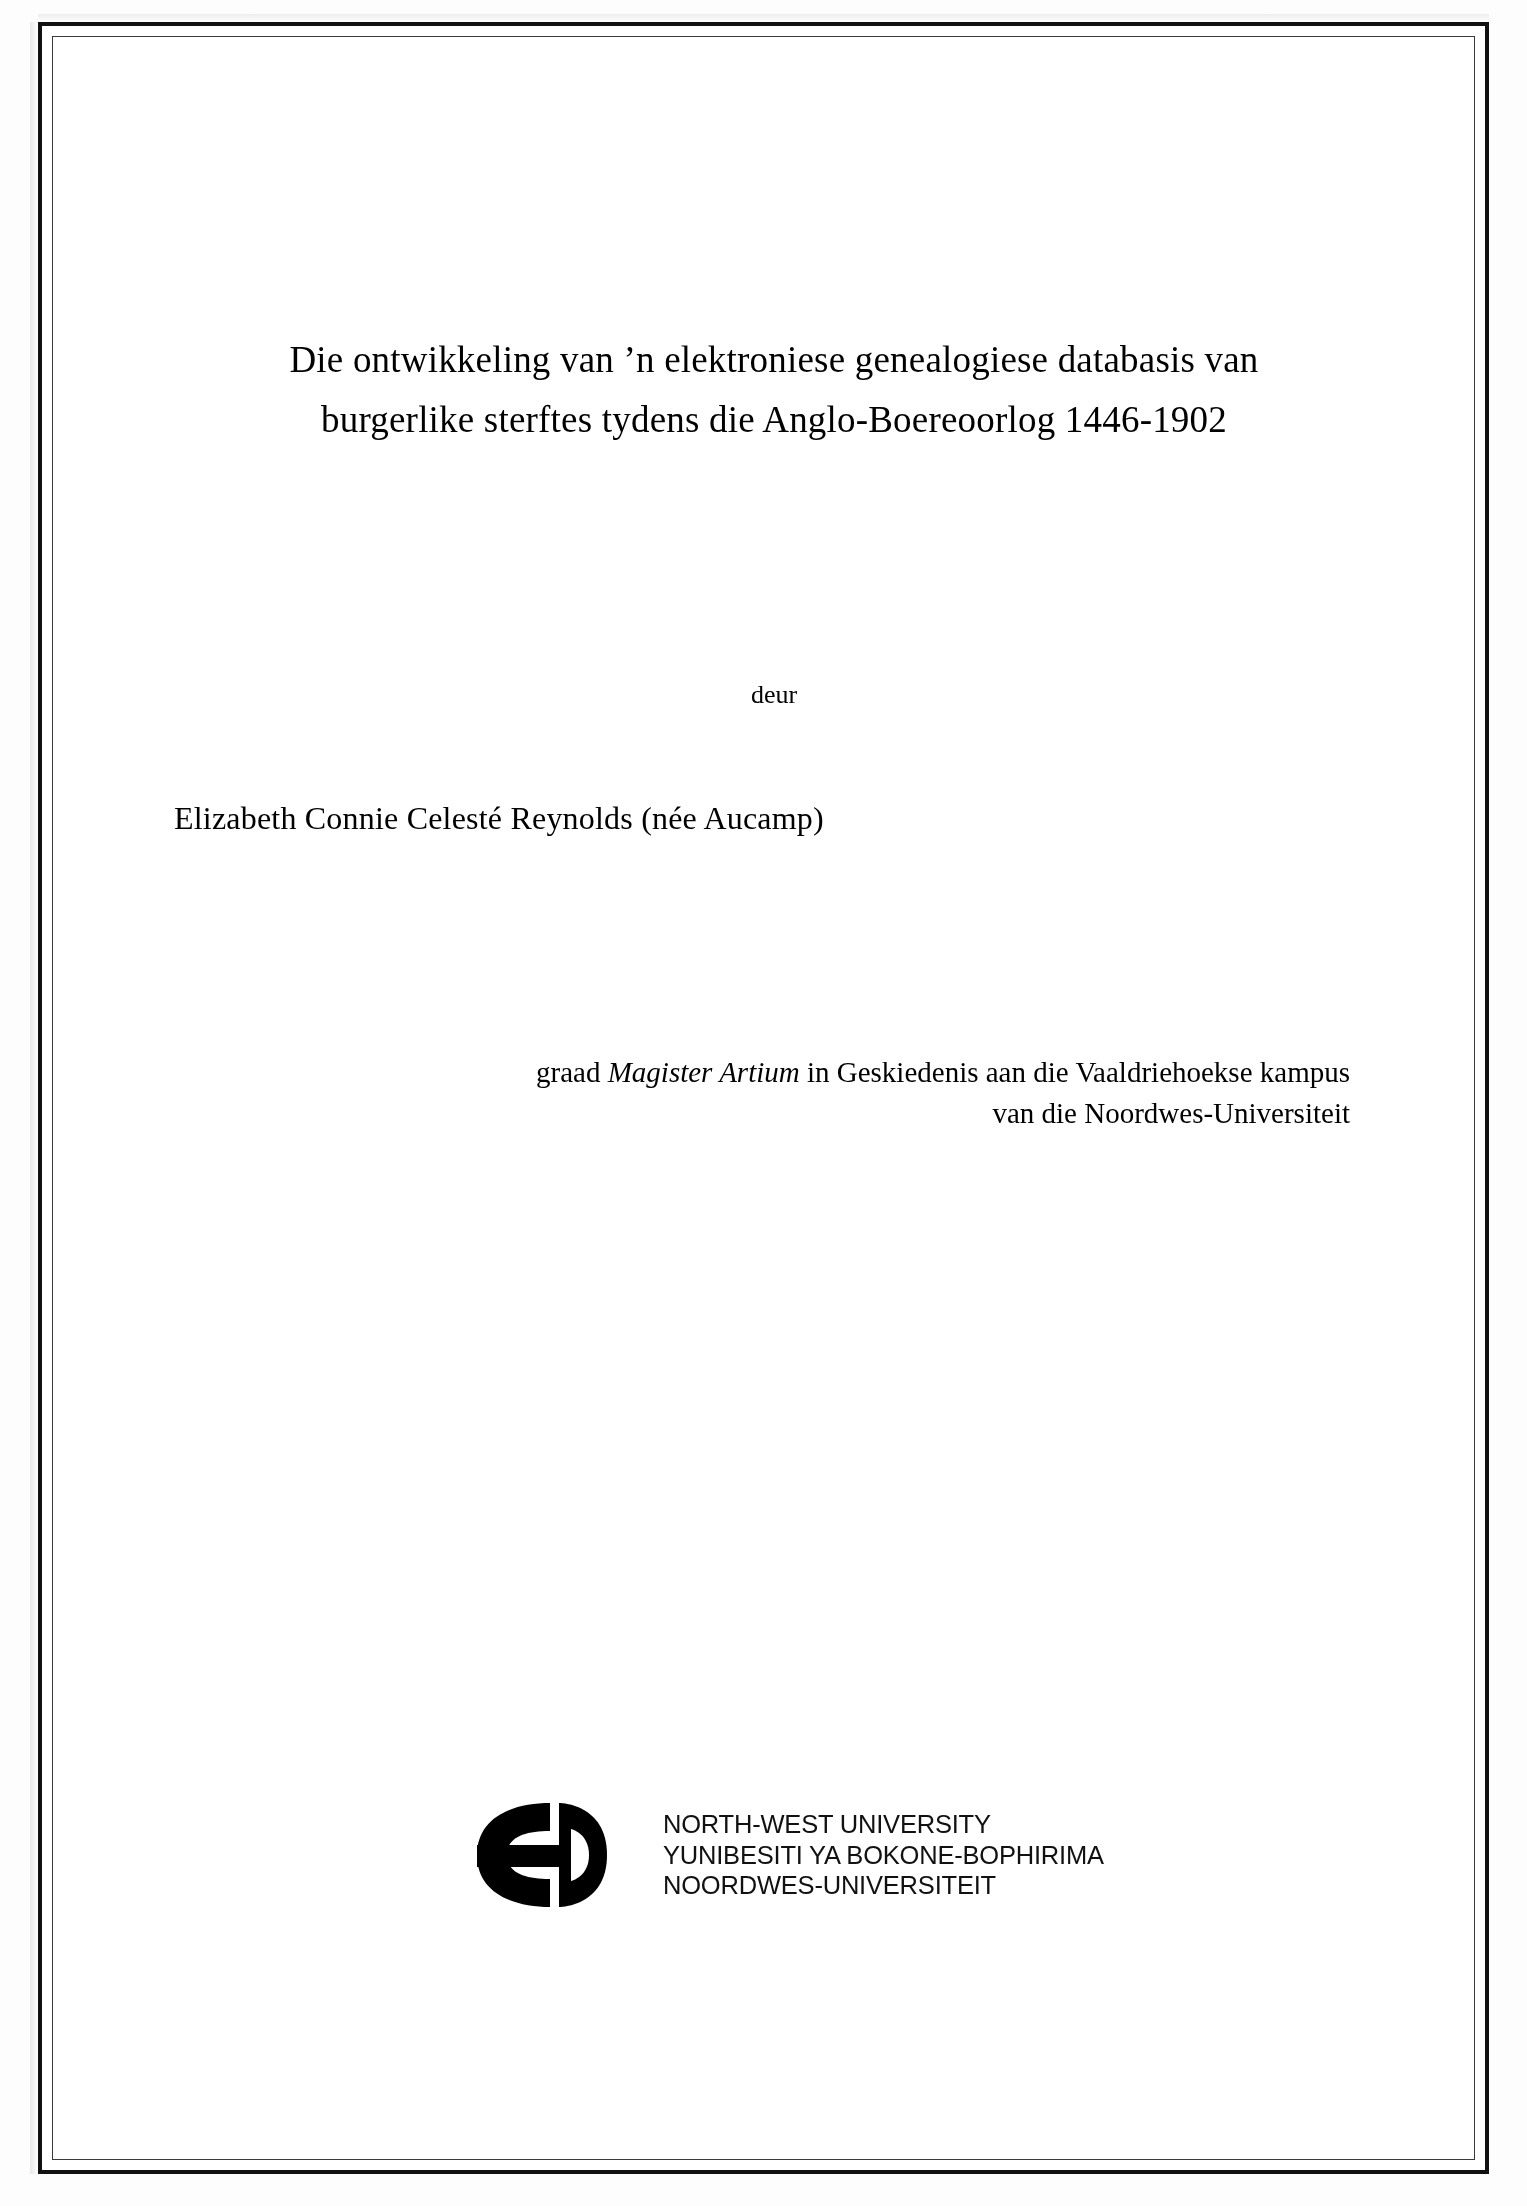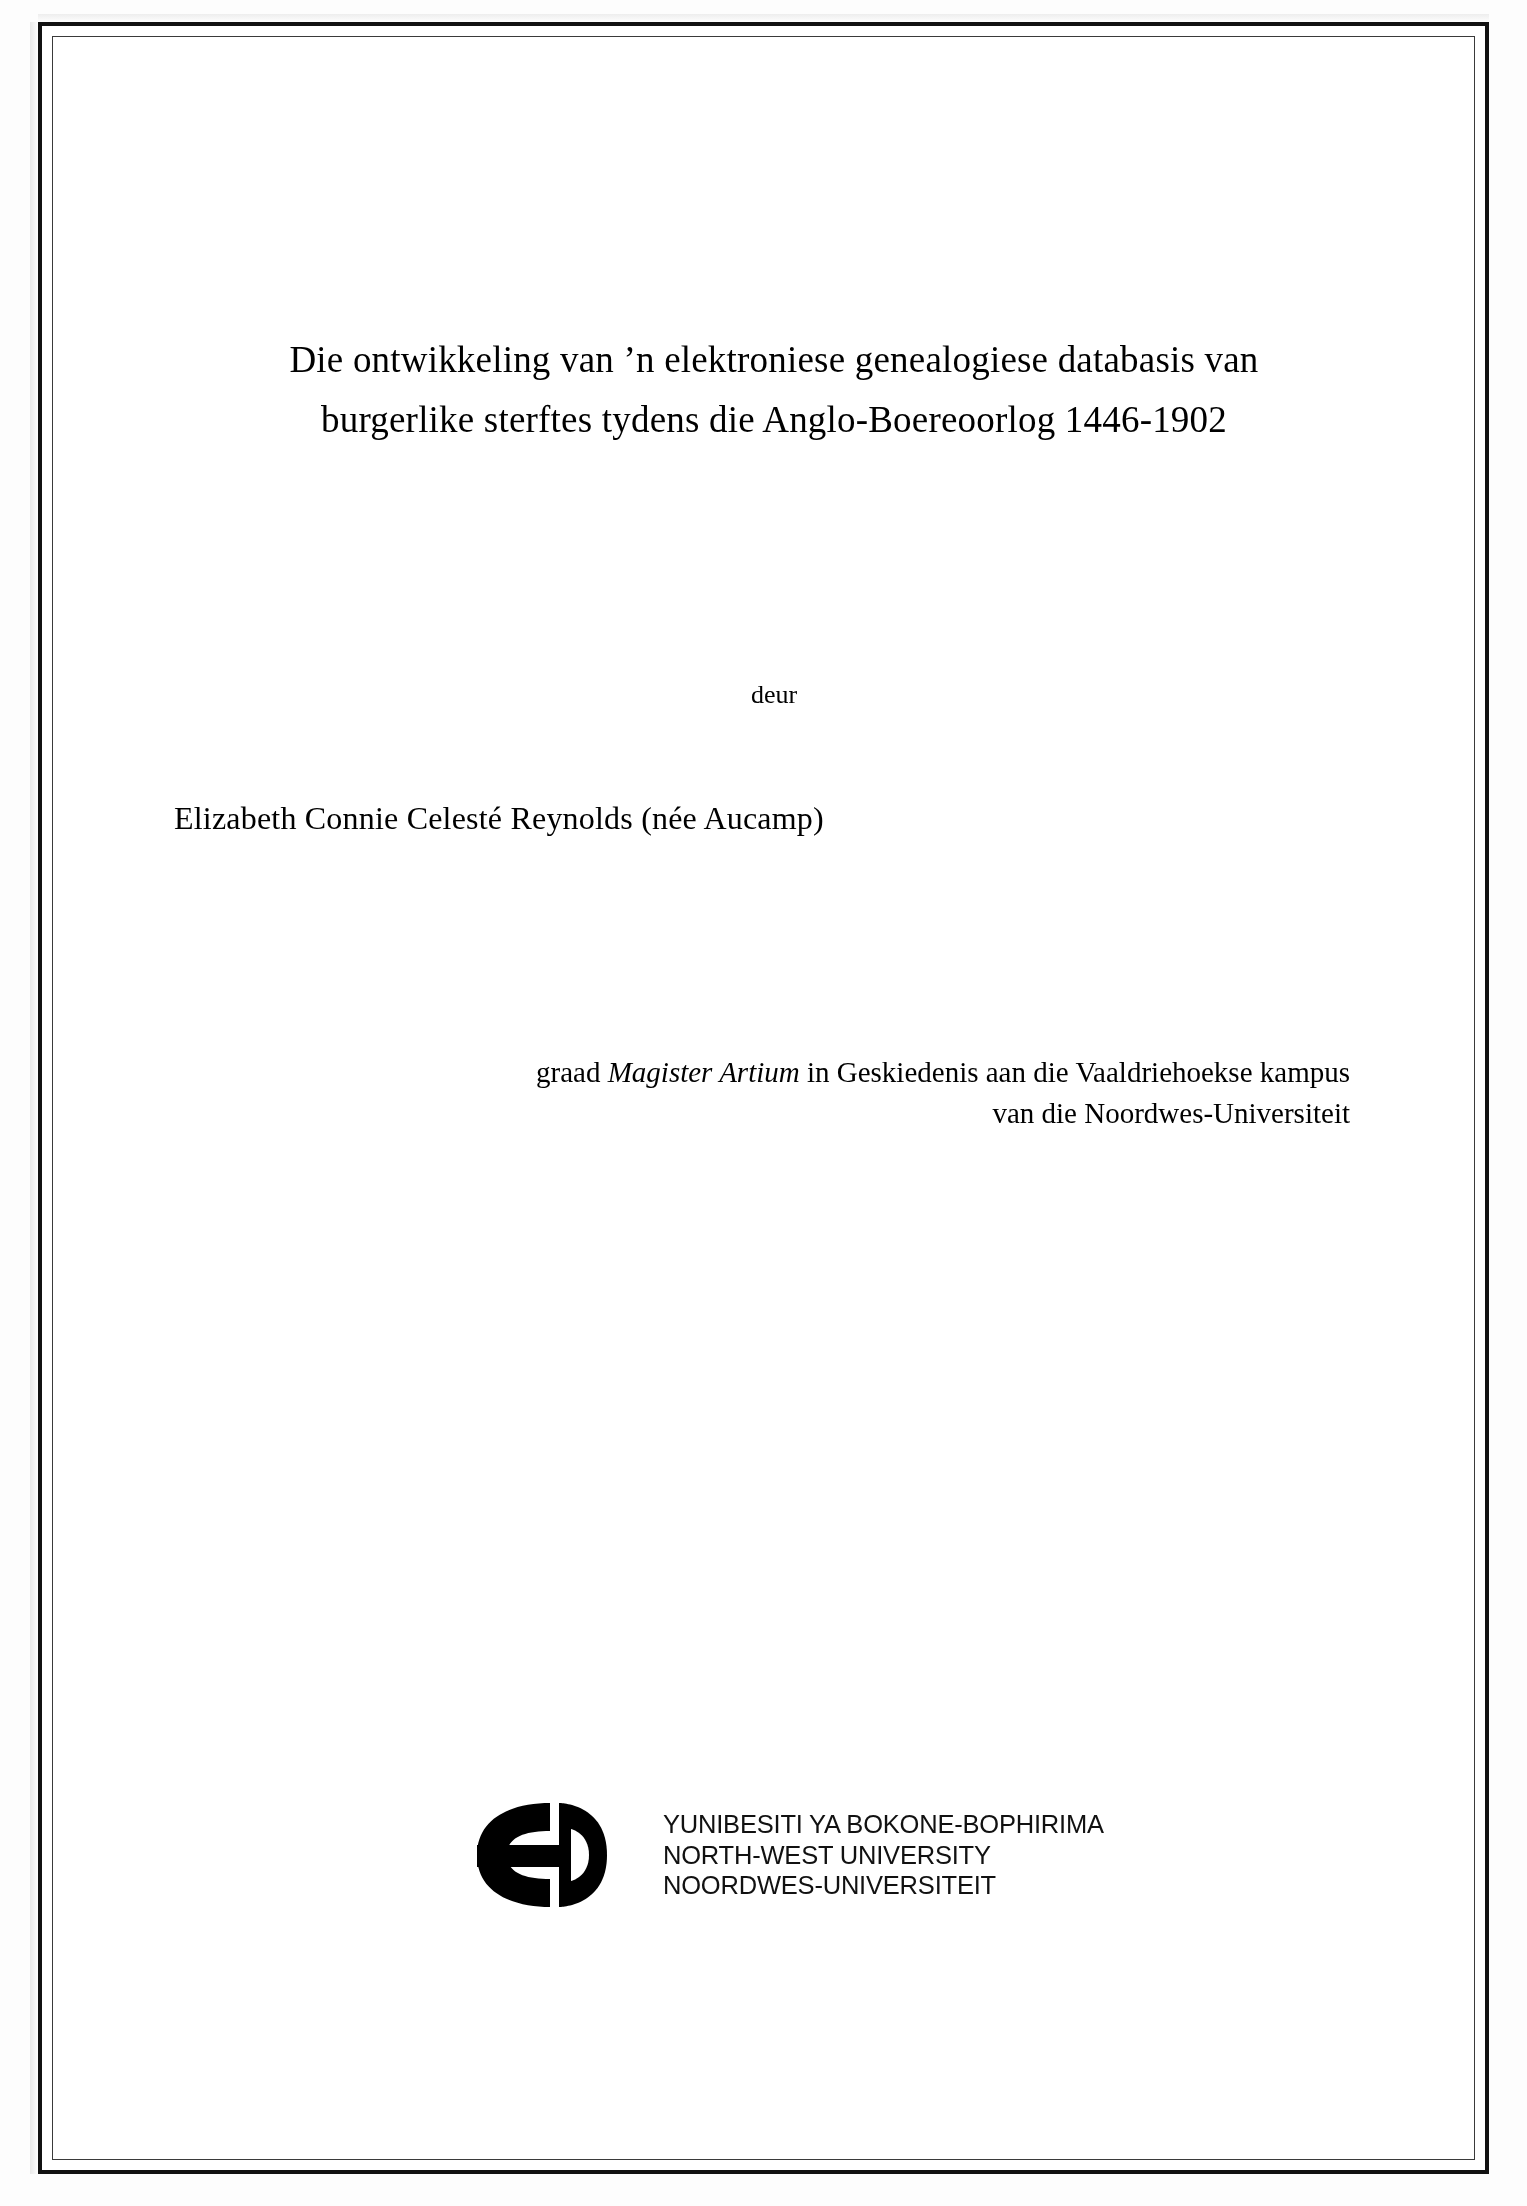--- a/index.html
+++ b/index.html
@@ -198,18 +198,18 @@
                  C 104 112, 152 112, 152 60
                  C 152 8, 104 8, 104 8 Z" fill="#000"></path>
 
         <path d="M116 34
                  L 116 86
                  C 116 86, 134 82, 134 60
                  C 134 38, 116 34, 116 34 Z" fill="#fff"></path>
       </svg>
     </div>
     <div class="logo-text">
+      <div>NORTH-WEST UNIVERSITY</div>
       <div>YUNIBESITI YA BOKONE-BOPHIRIMA</div>
-      <div>NORTH-WEST UNIVERSITY</div>
       <div>NOORDWES-UNIVERSITEIT</div>
     </div>
   </div>
 </div>
 
 </body></html>

